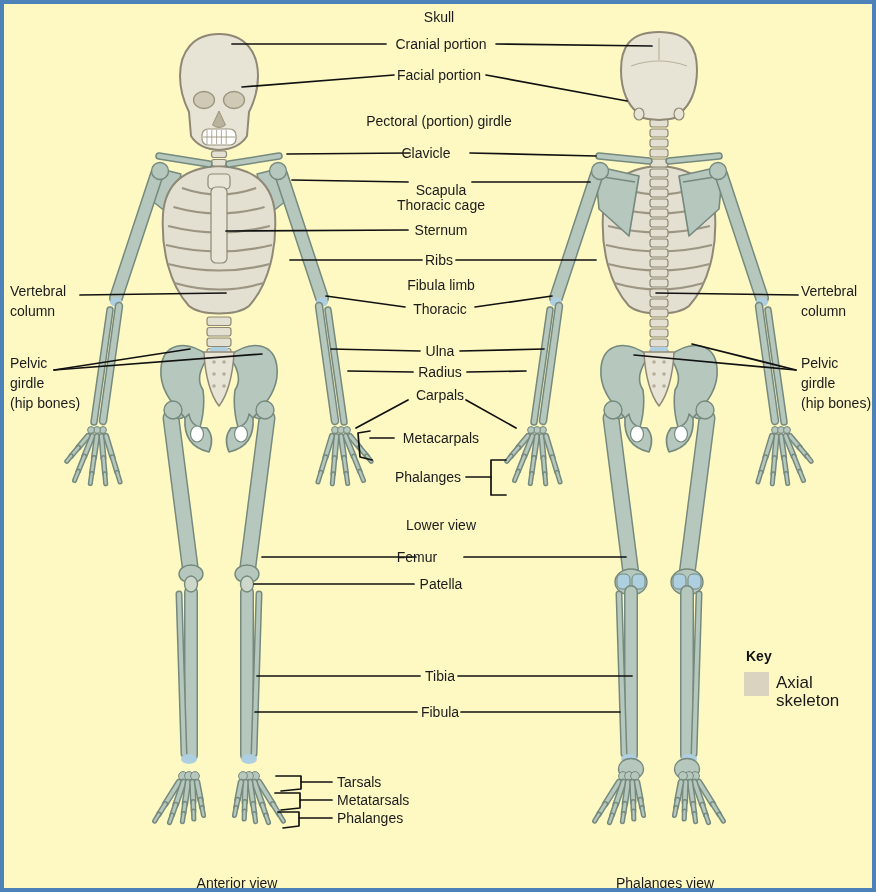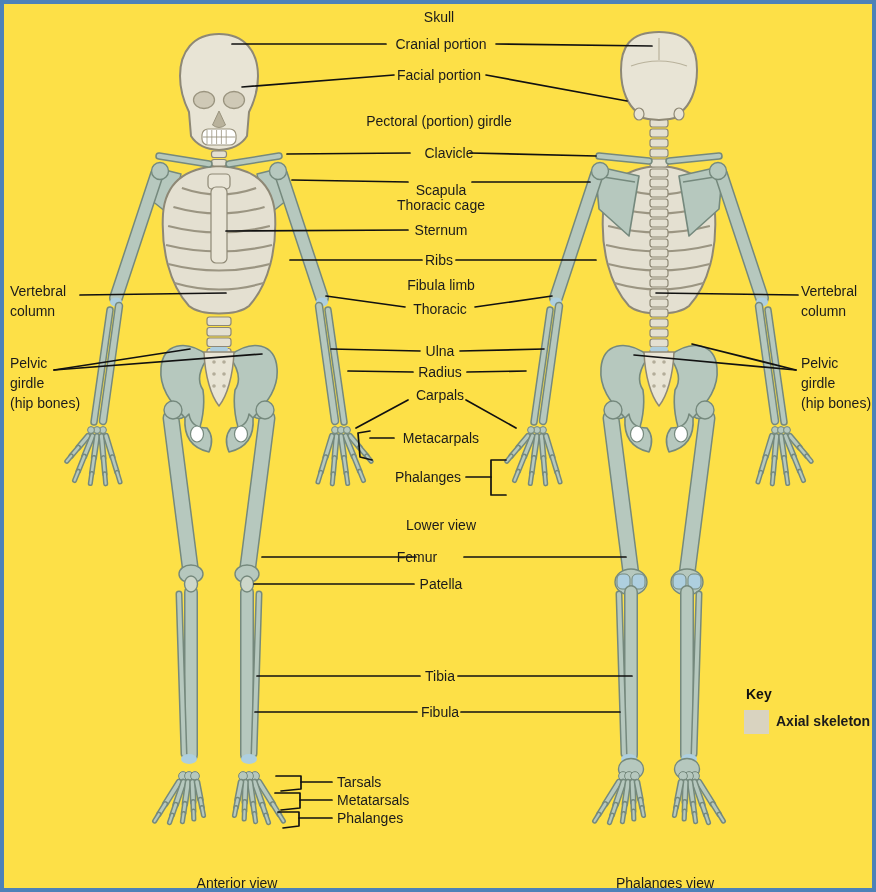--- a/index.html
+++ b/index.html
@@ -1,29 +1,29 @@
 <!DOCTYPE html>
 <html><head>
 <meta charset="utf-8">
 <style>
   html,body{margin:0;padding:0;background:#fff;}
   .canvas{position:relative;width:876px;height:892px;box-sizing:border-box;
-          border:4px solid #4d82b8;background:#fde047;overflow:hidden;
+          border:4px solid #4d82b8;background:#fef9c3;overflow:hidden;
           font-family:"Liberation Sans",sans-serif;}
   #art{position:absolute;left:0;top:0;}
   .lbl{position:absolute;font-size:14px;line-height:16px;color:#1b1b1b;white-space:pre-line;}
   .lbl.c{transform:translateX(-50%);white-space:nowrap;text-align:center;}
   .lbl.s{line-height:20px;}
-  .key{position:absolute;left:740px;top:682px;width:130px;}
+  .key{position:absolute;left:740px;top:644px;width:130px;}
   .key .ktitle{font-size:14px;font-weight:bold;color:#111;margin:0 0 8px 2px;}
   .krow{display:flex;align-items:flex-start;margin-bottom:9px;}
   .swatch{width:25px;height:24px;margin-right:7px;flex:0 0 auto;}
   .swatch.ax{background:#d9d3c0;}
   .swatch.ap{background:#bccbc2;}
-  .klabel{font-size:14px;line-height:18px;color:#1b1b1b;white-space:pre-line;padding-top:2px;font-weight:bold;}
+  .klabel{font-size:17px;line-height:18px;color:#1b1b1b;white-space:pre-line;padding-top:2px;}
 </style>
 </head>
 <body>
 
 <div class="canvas">
   <svg id="art" width="876" height="892" viewBox="0 0 876 892">
       <g>
         <path d="M149,163 L177,170 L167,212 L147,196 Z" fill="#b6c8be" stroke="#75897d" stroke-width="1.4" stroke-linejoin="round"></path>
         <path d="M281,163 L253,170 L263,212 L283,196 Z" fill="#b6c8be" stroke="#75897d" stroke-width="1.4" stroke-linejoin="round"></path>
         <path d="M215,162 C175,164 161,184 159,210 C157,244 165,280 185,302 C197,312 233,312 245,302 C265,280 273,244 271,210 C269,184 255,164 215,162 Z" fill="#e4e0d1" stroke="#8e8875" stroke-width="2" stroke-linejoin="round"></path>
@@ -528,21 +528,21 @@
       <polyline points="502,456 487,456 487,491 502,491" fill="none" stroke="#111111" stroke-width="1.7" stroke-linecap="round" stroke-linejoin="round"></polyline>
       <polyline points="272,772 297,772 297,785 277,787" fill="none" stroke="#111111" stroke-width="1.7" stroke-linecap="round" stroke-linejoin="round"></polyline>
       <polyline points="271,789 296,789 296,804 277,806" fill="none" stroke="#111111" stroke-width="1.7" stroke-linecap="round" stroke-linejoin="round"></polyline>
       <polyline points="274,808 295,808 295,822 279,824" fill="none" stroke="#111111" stroke-width="1.7" stroke-linecap="round" stroke-linejoin="round"></polyline>
     </svg>
 
   <div class="lbl c" style="left:435px;top:5px">Skull</div>
   <div class="lbl c" style="left:437px;top:32px">Cranial portion</div>
   <div class="lbl c" style="left:435px;top:63px">Facial portion</div>
   <div class="lbl c" style="left:435px;top:109px">Pectoral (portion) girdle</div>
-  <div class="lbl c" style="left:445px;top:141px">Clavicle</div>
+  <div class="lbl c" style="left:422px;top:141px">Clavicle</div>
   <div class="lbl c" style="left:437px;top:178px">Scapula</div>
   <div class="lbl c" style="left:437px;top:193px">Thoracic cage</div>
   <div class="lbl c" style="left:437px;top:218px">Sternum</div>
   <div class="lbl c" style="left:435px;top:248px">Ribs</div>
   <div class="lbl c" style="left:437px;top:273px">Fibula limb</div>
   <div class="lbl c" style="left:436px;top:297px">Thoracic</div>
   <div class="lbl c" style="left:436px;top:339px">Ulna</div>
   <div class="lbl c" style="left:436px;top:360px">Radius</div>
   <div class="lbl c" style="left:436px;top:383px">Carpals</div>
   <div class="lbl c" style="left:437px;top:426px">Metacarpals</div>

